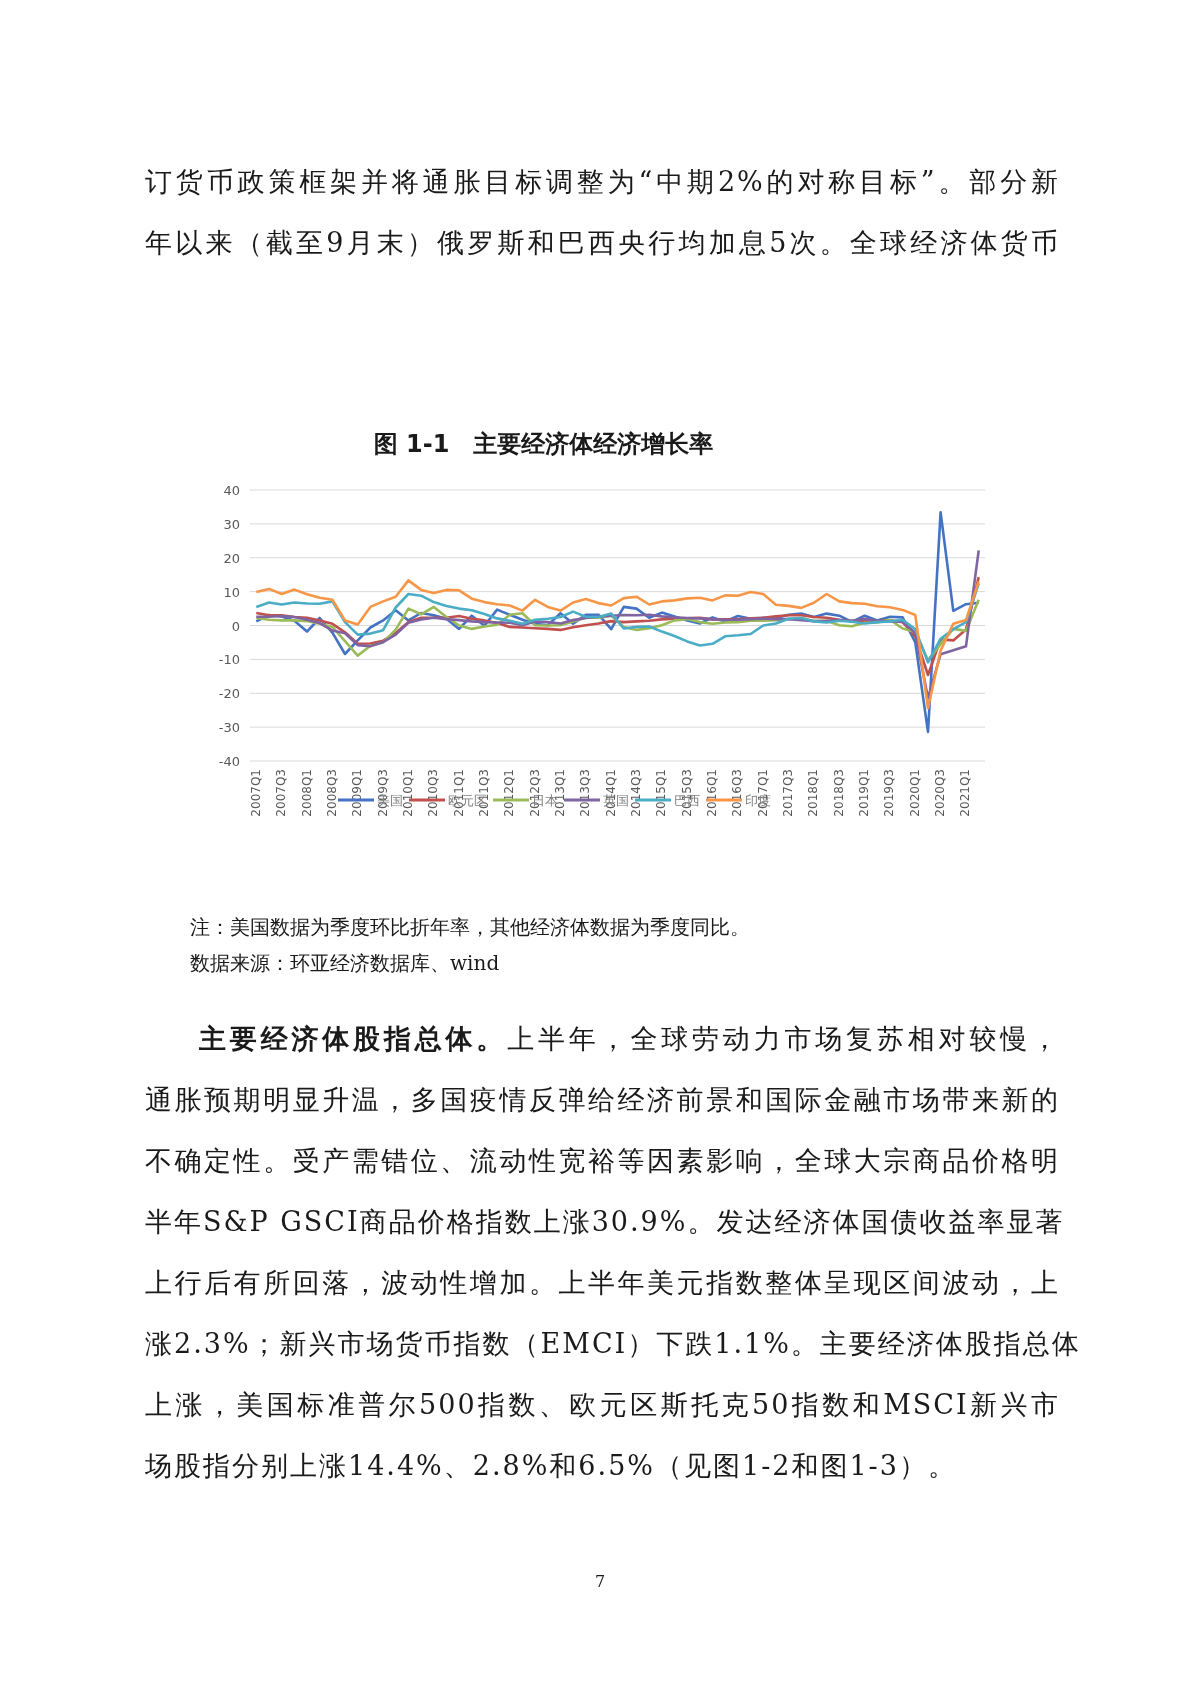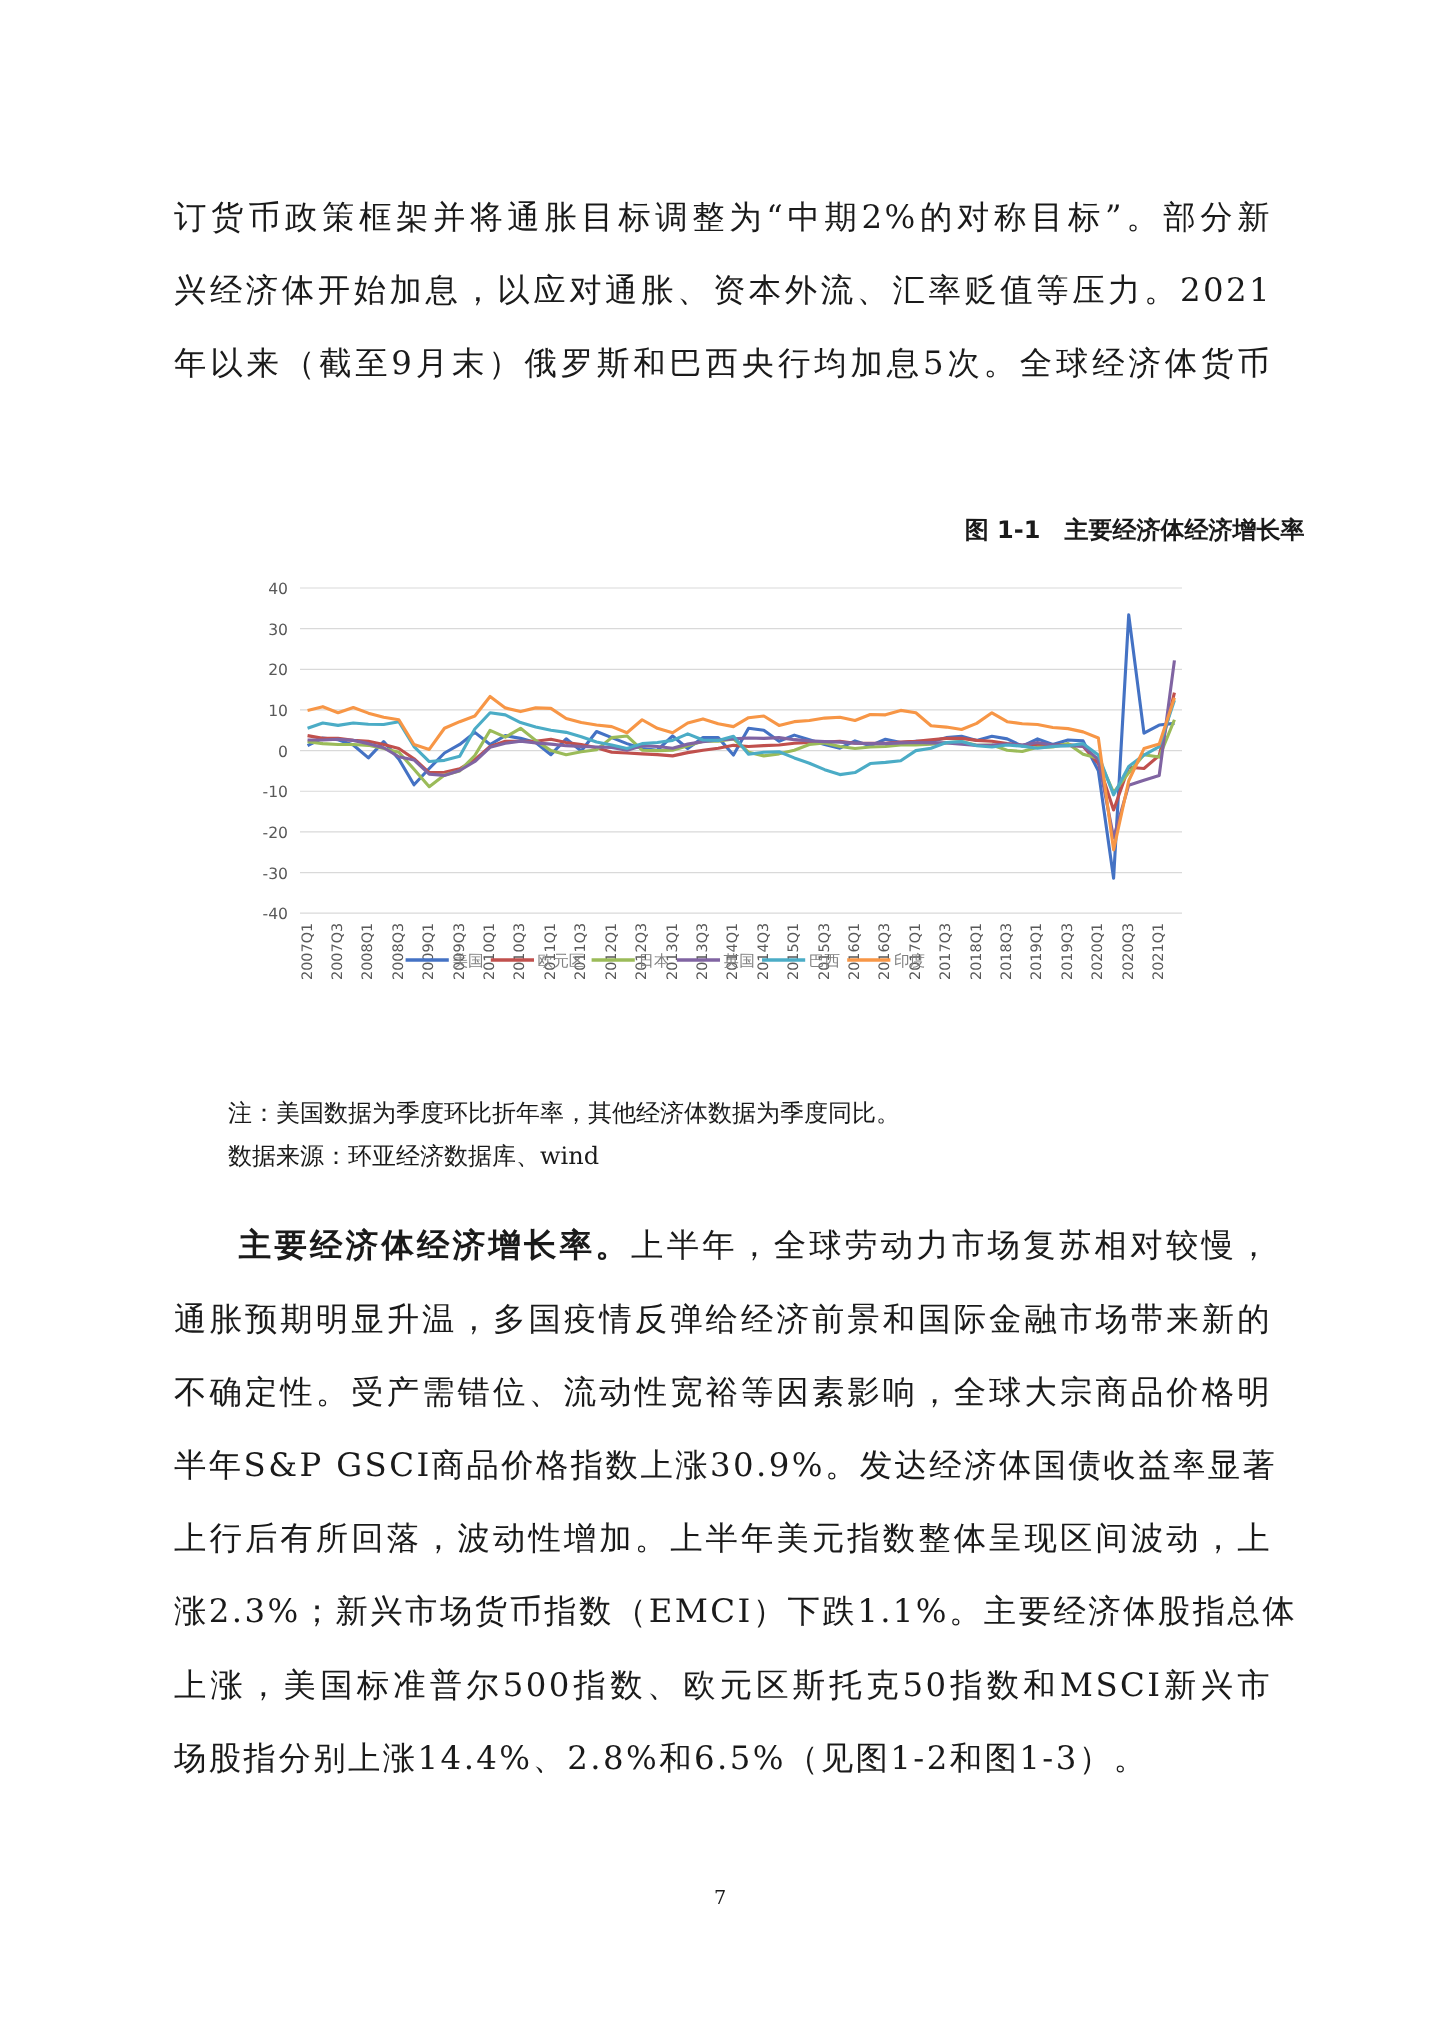--- a/index.html
+++ b/index.html
@@ -2,34 +2,33 @@
 <html><head>
 <meta charset="utf-8">
 <style>
   html, body { margin: 0; padding: 0; background: #ffffff; }
   body { width: 1200px; height: 1698px; position: relative; overflow: hidden;
          font-family: "DejaVu Serif", "Liberation Serif", serif; color: #1a1a1a; }
   .para { position: absolute; left: 145px; width: 915px; font-size: 27px; line-height: 61px;
           text-align: justify; text-align-last: justify; letter-spacing: 2px; }
   .para .line { display: block; height: 61px; white-space: nowrap; text-align: justify; }
   .line.last { text-align-last: left; }
-  .fig-title { position: absolute; left: 0; width: 1087px; top: 428px; text-align: right;
-               font-family: "DejaVu Sans", "Liberation Sans", sans-serif; font-weight: bold; font-size: 20px; }
+  .fig-title { position: absolute; left: 0; width: 1087px; top: 428px; text-align: center;
+               font-family: "DejaVu Sans", "Liberation Sans", sans-serif; font-weight: bold; font-size: 24px; }
   .chart { position: absolute; left: 200px; top: 470px; width: 800px; height: 420px; }
   .note { position: absolute; left: 190px; font-size: 20px; line-height: 30px; }
   .bold { font-weight: bold; font-family: "DejaVu Sans", "Liberation Sans", sans-serif; }
   .page-num { position: absolute; left: 0; width: 1200px; top: 1572px; text-align: center; font-size: 16px; }
   svg text { font-family: "DejaVu Sans", "Liberation Sans", sans-serif; }
 </style>
 </head>
 <body>
 
 <div class="para" style="top:151px;">
   <span class="line">订货币政策框架并将通胀目标调整为“中期2%的对称目标”。部分新</span>
-  <span class="line">兴经济体开始加息，以应对通胀、资本外流、汇率贬值等压力。2021</span>
   <span class="line">年以来（截至9月末）俄罗斯和巴西央行均加息5次。全球经济体货币</span>
 </div>
 
 <div class="fig-title">图 1-1　主要经济体经济增长率</div>
 
 <div class="chart">
   <svg id="chart-svg" width="800" height="420" viewBox="0 0 800 420">
       <line x1="50" x2="785" y1="20" y2="20" stroke="#d9d9d9" stroke-width="1"></line>
       <text x="40" y="25" text-anchor="end" font-size="13" fill="#595959">40</text>
       <line x1="50" x2="785" y1="53.875" y2="53.875" stroke="#d9d9d9" stroke-width="1"></line>
@@ -95,21 +94,21 @@
       <text x="474" y="335" font-size="13" fill="#7f7f7f">巴西</text>
       <line x1="506" x2="542" y1="330" y2="330" stroke="#F79646" stroke-width="3"></line>
       <text x="545" y="335" font-size="13" fill="#7f7f7f">印度</text>
     </svg>
 </div>
 
 <div class="note" style="top:912px;">注：美国数据为季度环比折年率，其他经济体数据为季度同比。</div>
 <div class="note" style="top:948px;">数据来源：环亚经济数据库、wind</div>
 
 <div class="para" style="top:1008px;">
-  <span class="line" style="padding-left:54px; box-sizing:border-box;"><span class="bold">主要经济体经济增长率。</span><span>上半年，全球劳动力市场复苏相对较慢，</span></span>
+  <span class="line" style="padding-left:54px; box-sizing:border-box;"><span class="bold">主要经济体股指总体。</span><span>上半年，全球劳动力市场复苏相对较慢，</span></span>
   <span class="line">通胀预期明显升温，多国疫情反弹给经济前景和国际金融市场带来新的</span>
   <span class="line">不确定性。受产需错位、流动性宽裕等因素影响，全球大宗商品价格明</span>
   <span class="line">半年S&amp;P GSCI商品价格指数上涨30.9%。发达经济体国债收益率显著</span>
   <span class="line">上行后有所回落，波动性增加。上半年美元指数整体呈现区间波动，上</span>
   <span class="line">涨2.3%；新兴市场货币指数（EMCI）下跌1.1%。主要经济体股指总体</span>
   <span class="line">上涨，美国标准普尔500指数、欧元区斯托克50指数和MSCI新兴市</span>
   <span class="line last">场股指分别上涨14.4%、2.8%和6.5%（见图1-2和图1-3）。</span>
 </div>
 
 <div class="page-num">7</div>

